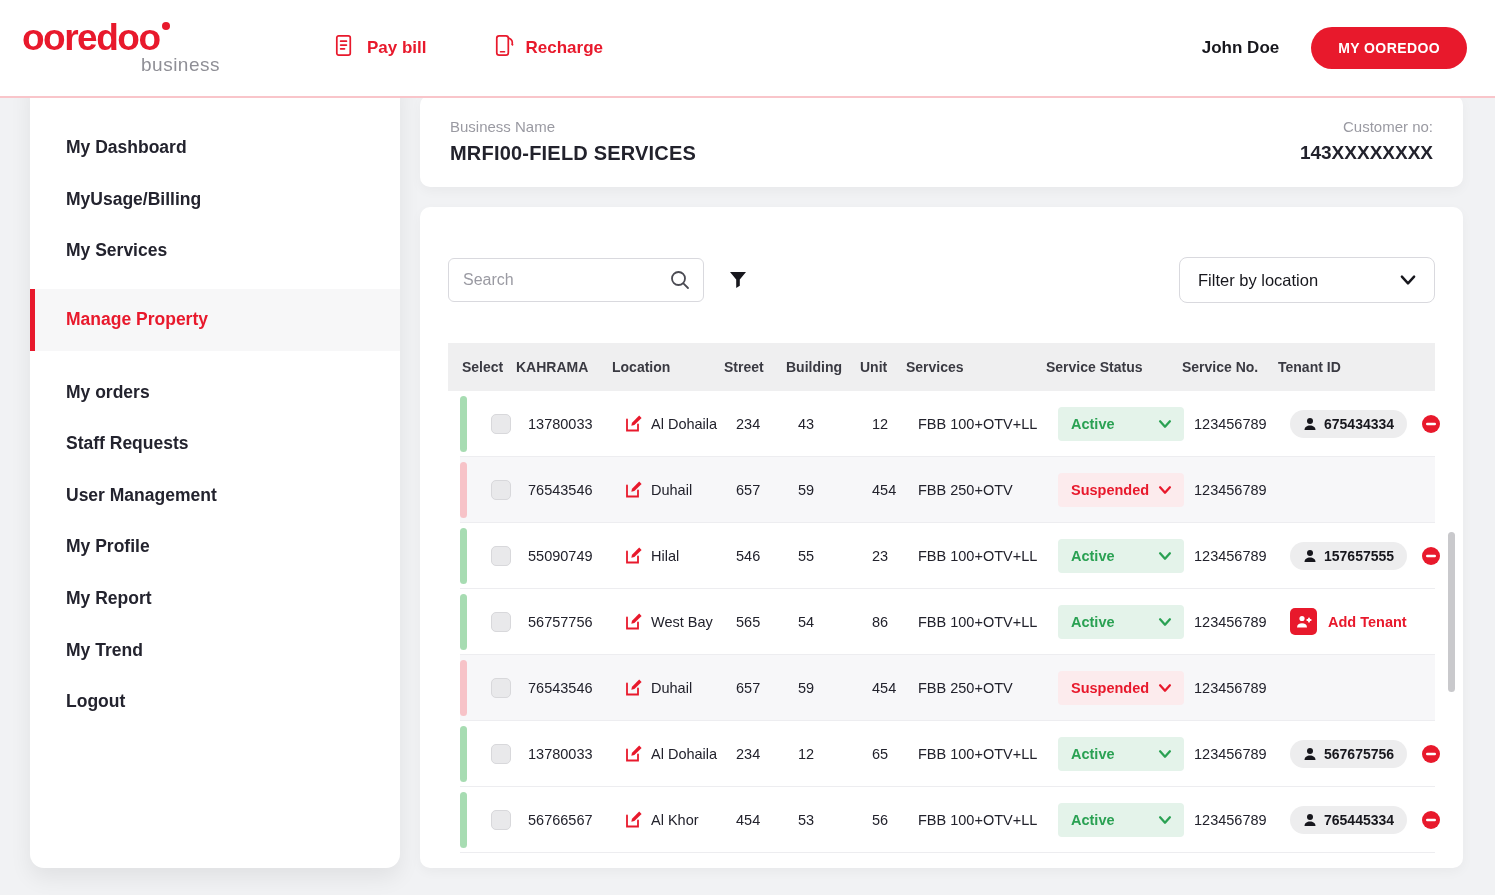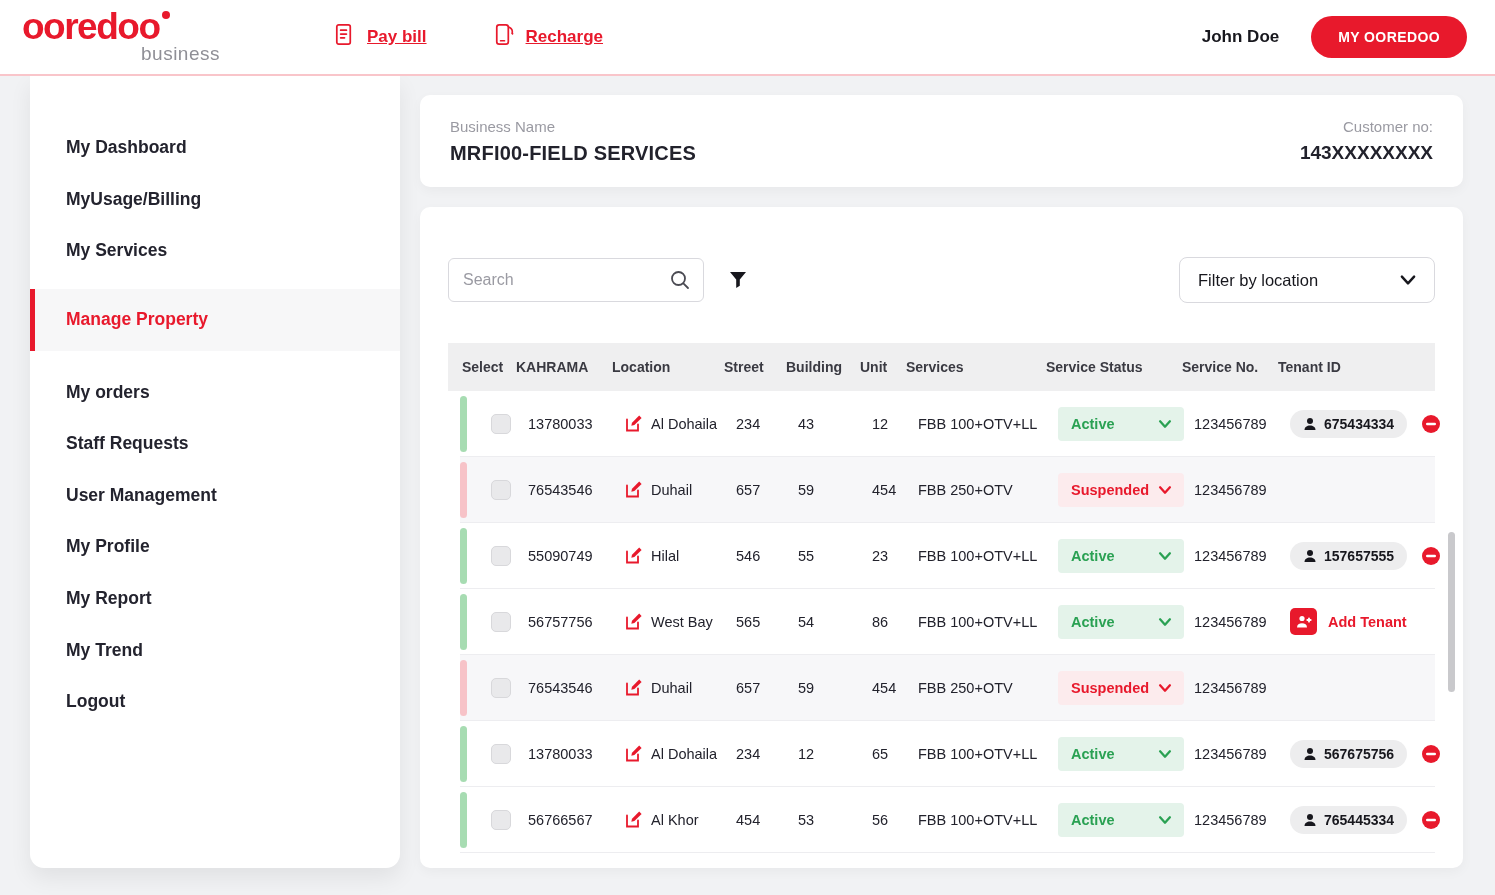--- a/index.html
+++ b/index.html
@@ -7,31 +7,31 @@
   body {
     font-family: "Liberation Sans", sans-serif;
     background: #f1f2f4;
     position: relative;
     overflow: hidden;
     color: #22222c;
   }
 
   
   .topbar {
-    position: absolute; top: 0; left: 0; right: 0; height: 76px;
+    position: absolute; top: 0; left: 0; right: 0; height: 98px;
     background: #fff; display: flex; align-items: center;
     border-bottom: 2px solid rgba(232,25,44,0.25);
     z-index: 6;
   }
   .logo { margin-left: 22px; width: 212px; }
   .logo-word { font-size: 37px; font-weight: 800; color: #e8192c; letter-spacing: -1.5px; line-height: 0.95; }
   .logo-dot { display: inline-block; width: 8px; height: 8px; border-radius: 50%; background: #e8192c; margin-left: 3px; vertical-align: 20px; }
   .logo-sub { color: #8f8f96; font-size: 19px; letter-spacing: .5px; text-align: right; padding-right: 14px; margin-top: -2px; }
   .topnav { display: flex; gap: 64px; margin-left: 98px; }
-  .topnav-item { display: flex; align-items: center; gap: 10px; color: #e8192c; font-size: 17px; font-weight: 700; cursor: pointer; text-decoration: underline; }
+  .topnav-item { display: flex; align-items: center; gap: 10px; color: #e8192c; font-size: 17px; font-weight: 700; cursor: pointer; }
   .user-name { margin-left: auto; font-size: 17px; font-weight: 700; color: #17171d; }
   .cta-btn {
     margin: 0 28px 0 32px; background: #e8192c; color: #fff; border: none;
     font-family: inherit; font-size: 14px; font-weight: 700; letter-spacing: .4px;
     padding: 13px 27px; border-radius: 24px; cursor: pointer; text-align: right;
   }
 
   
   .sidebar {
     position: absolute; top: 76px; left: 30px; width: 370px; height: 792px;

